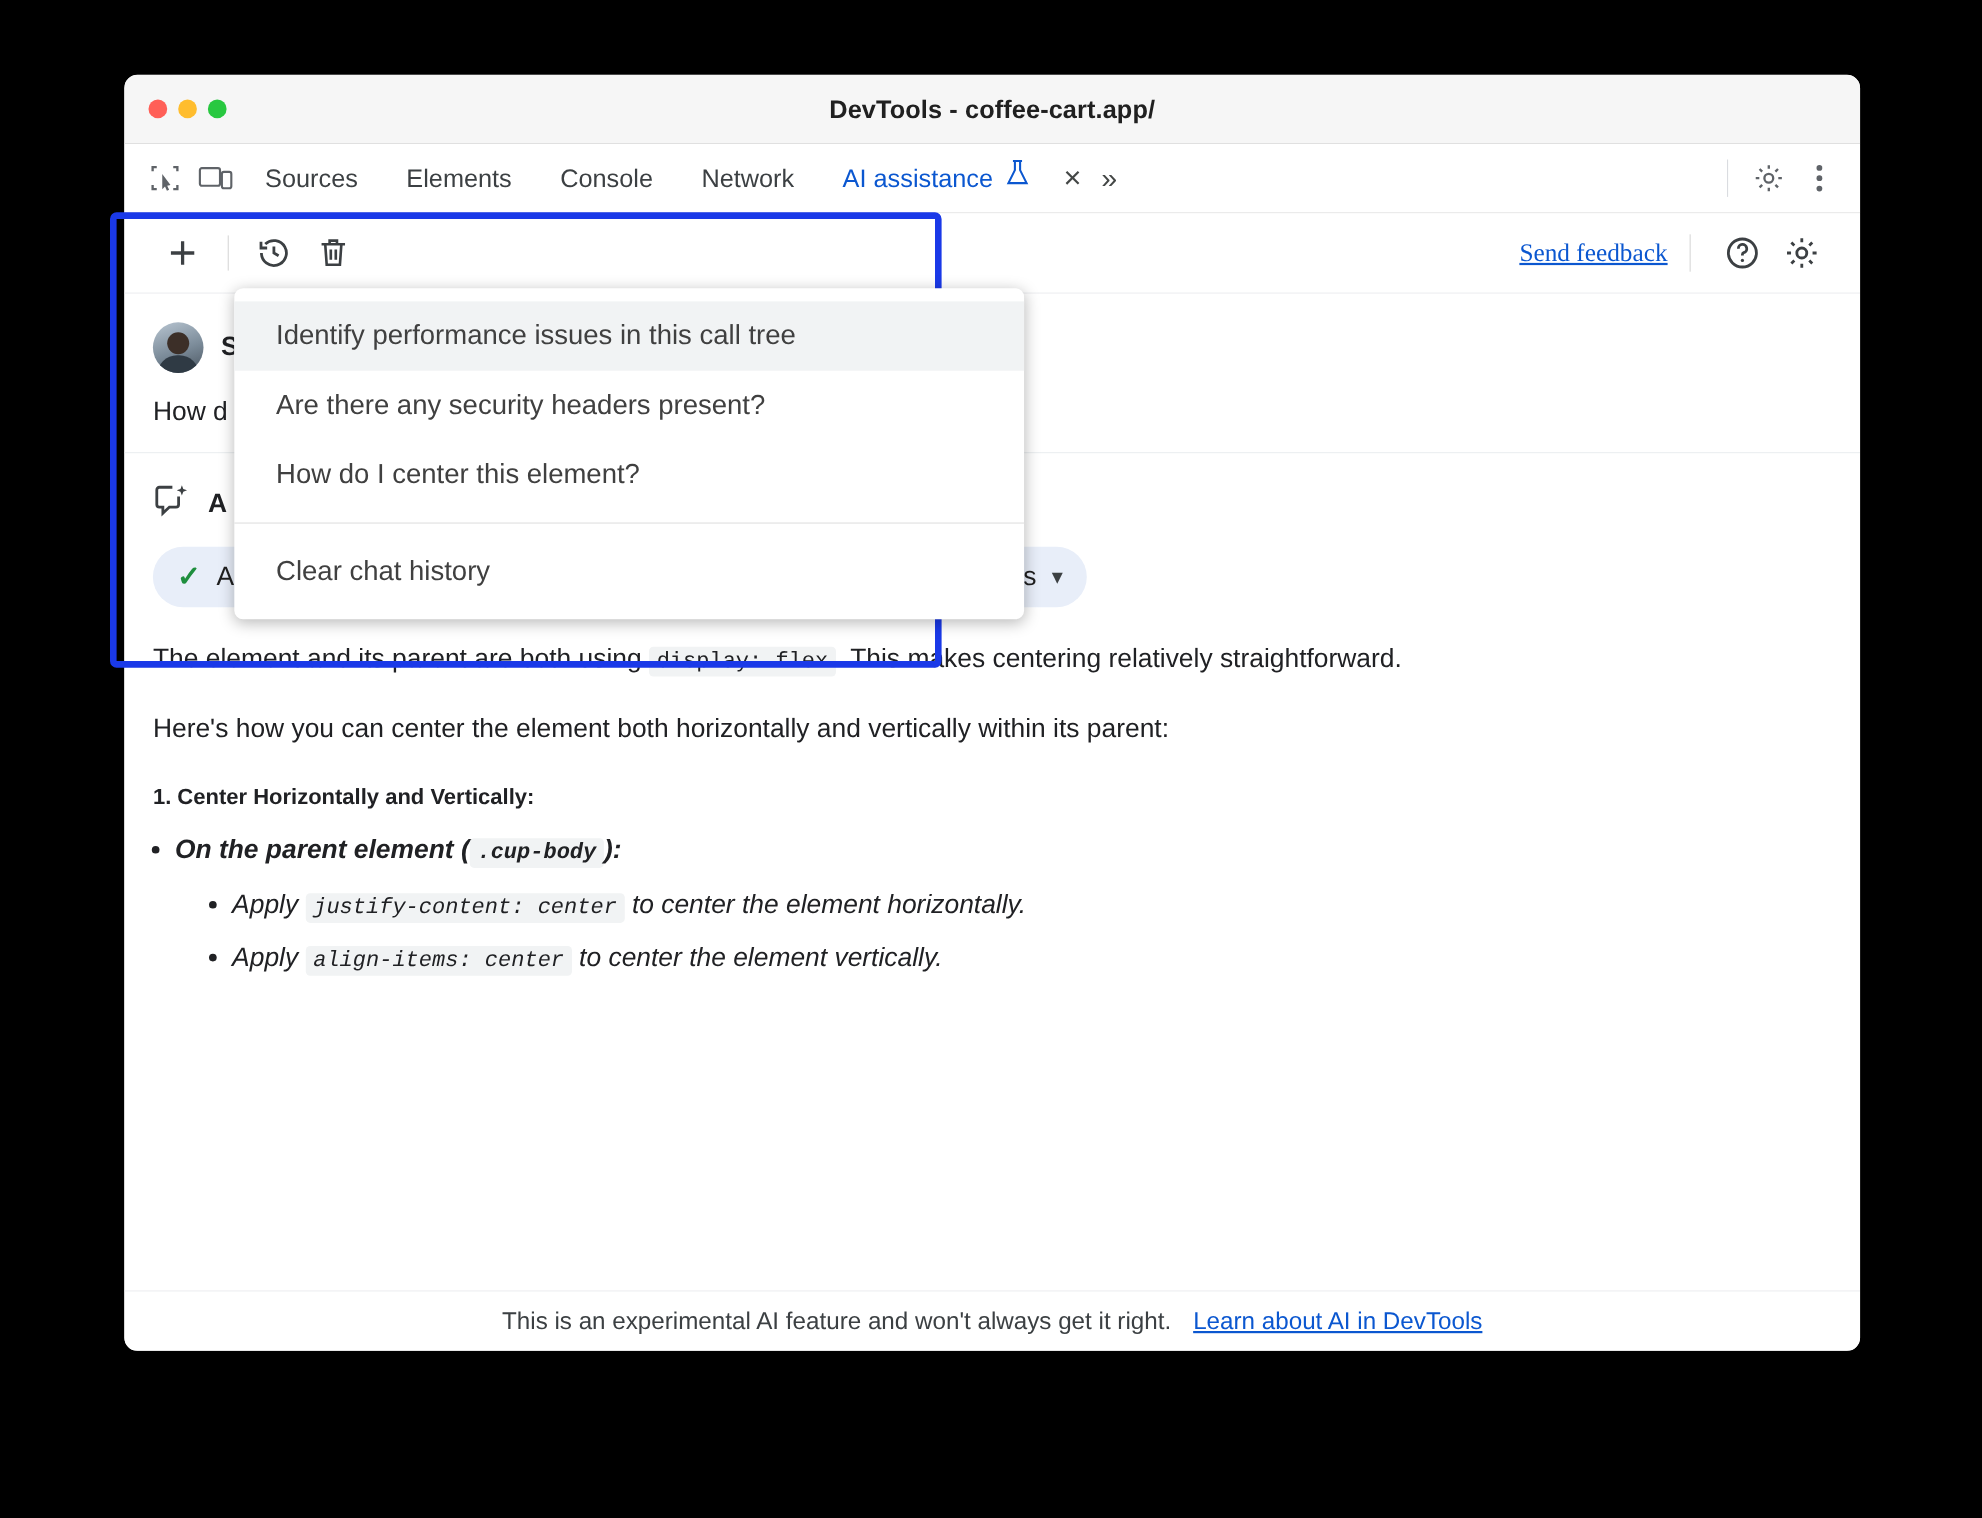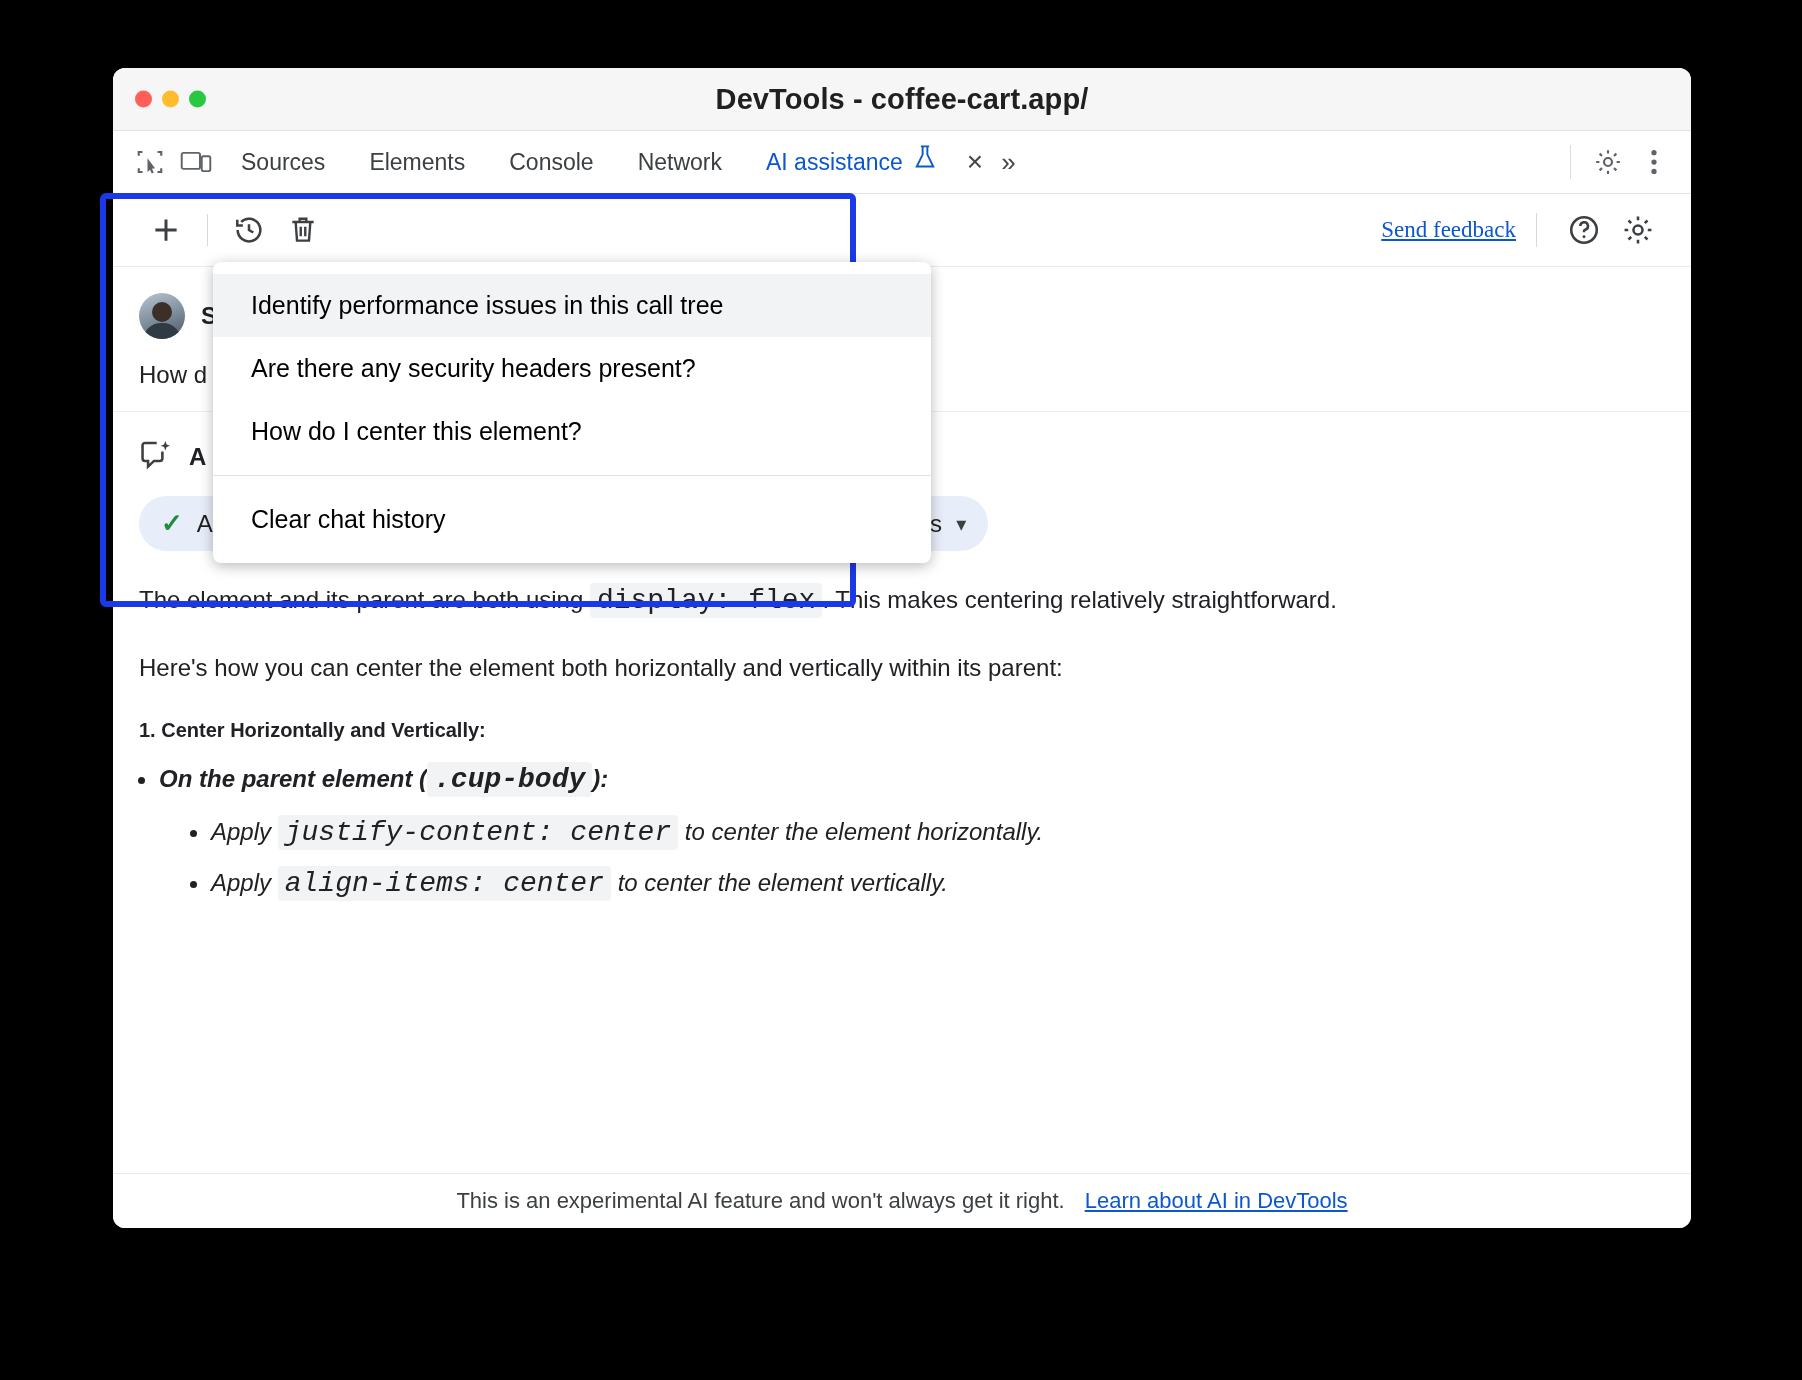--- a/index.html
+++ b/index.html
@@ -56,21 +56,21 @@
     width: 17px;
     height: 17px;
     border-radius: 50%;
   }
   .dot.red { background: #ff5f57; }
   .dot.yellow { background: #ffbd2e; }
   .dot.green { background: #28c840; }
   .title-text {
     width: 100%;
     text-align: center;
-    font-size: 29px;
+    font-size: 23px;
     font-weight: bold;
     color: #202020;
     letter-spacing: 0.1px;
   }
 
   
   .tabbar {
     position: relative;
     height: 62px;
     background: #ffffff;
@@ -267,21 +267,21 @@
     font-size: 24px;
     color: #202124;
     margin: 30px 26px 0 26px;
     line-height: 1.42;
   }
   code.inline {
     font-family: "Liberation Mono", monospace;
     background: #f1f3f4;
     border-radius: 4px;
     padding: 2px 7px;
-    font-size: 28px;
+    font-size: 20px;
     color: #202124;
   }
   .heading-num {
     font-size: 20px;
     font-weight: bold;
     color: #202124;
     margin: 34px 26px 0 26px;
   }
   ul.bullets {
     margin: 22px 0 0 0;
@@ -339,21 +339,21 @@
     top: 262px;
     width: 718px;
     background: #ffffff;
     border-radius: 8px;
     box-shadow: 0 3px 14px rgba(0,0,0,0.28);
     z-index: 50;
     padding: 12px 0;
   }
   .menu-item {
     font-size: 25px;
-    color: #000000;
+    color: #404040;
     padding: 17px 38px;
     white-space: nowrap;
   }
   .menu-item.hover { background: #f1f3f4; }
   .menu-sep {
     height: 1px;
     background: #e0e0e0;
     margin: 12px 0;
   }
 </style>

